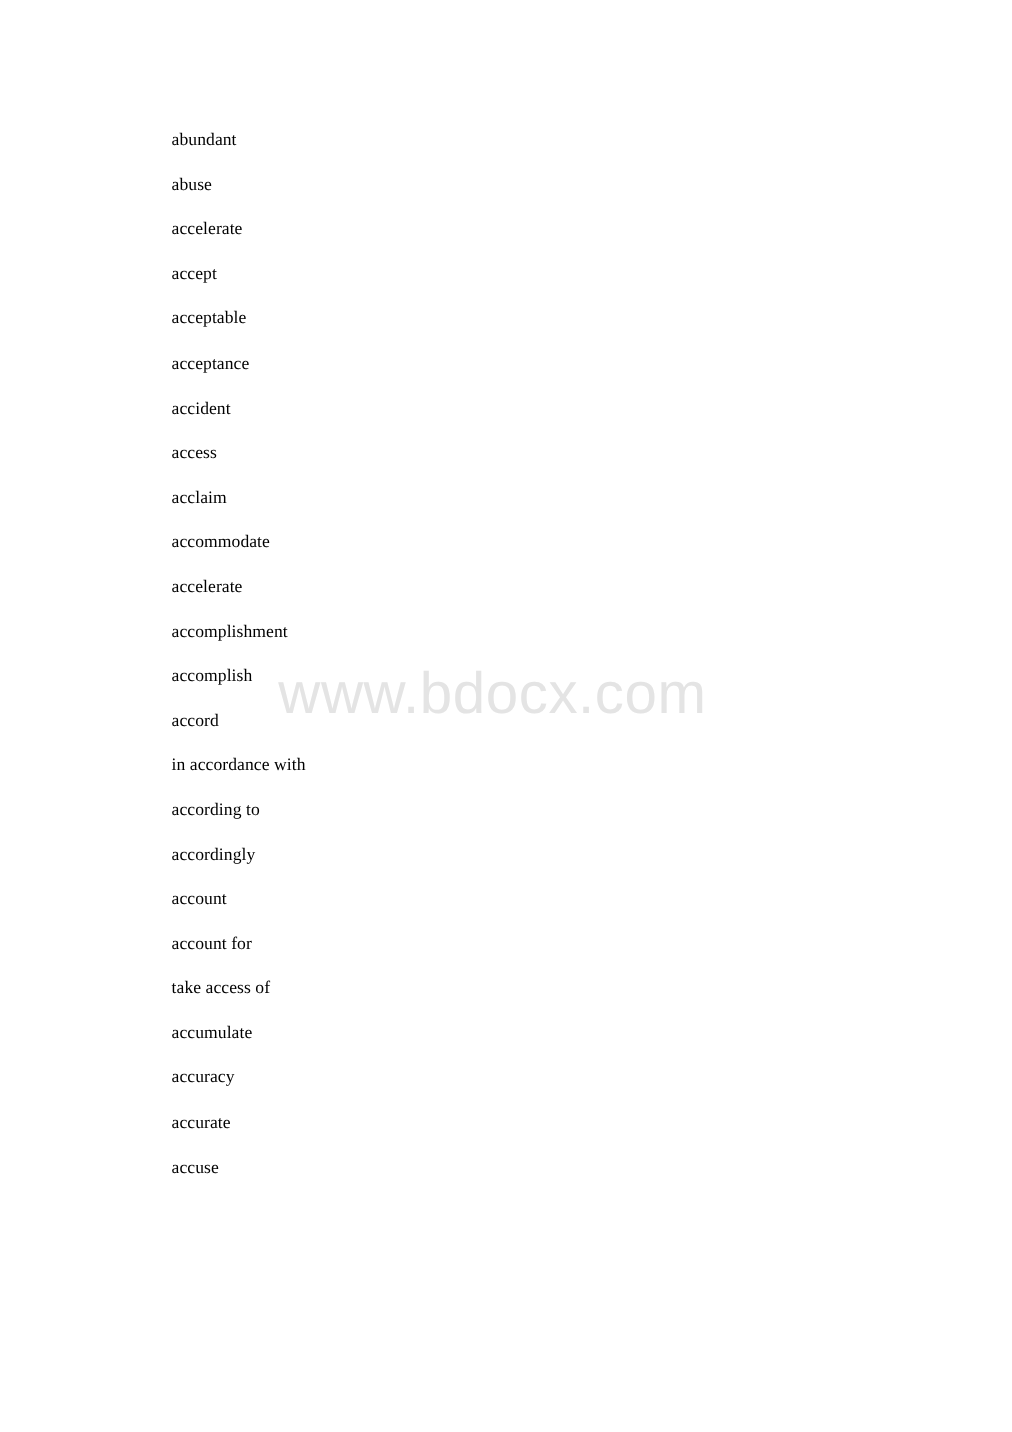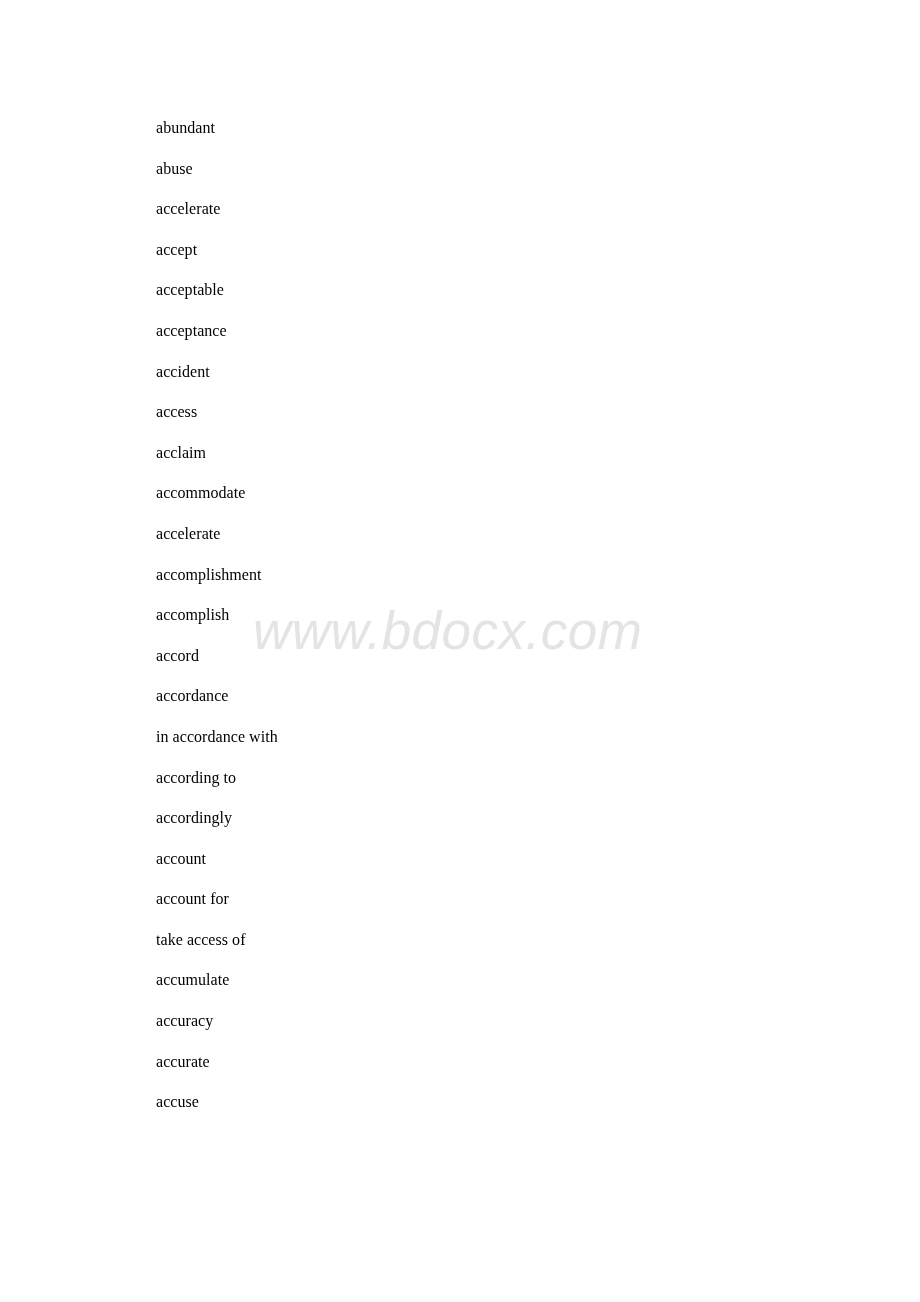--- a/index.html
+++ b/index.html
@@ -22,21 +22,20 @@
     top: 604px;
     font-family: "Liberation Sans", "DejaVu Sans", sans-serif;
     font-size: 53px;
     line-height: 1;
     letter-spacing: 0.5px;
     color: #e4e4e4;
     white-space: nowrap;
     user-select: none;
     pointer-events: none;
     z-index: 1;
-    font-style: italic;
   }
   #word-list {
     position: absolute;
     left: 156px;
     top: 108px;
     width: 640px;
     margin: 0;
     padding: 0;
     list-style: none;
     z-index: 2;
@@ -65,21 +64,20 @@
     <li>acceptable</li>
     <li>acceptance</li>
     <li>accident</li>
     <li>access</li>
     <li>acclaim</li>
     <li>accommodate</li>
     <li>accelerate</li>
     <li>accomplishment</li>
     <li>accomplish</li>
     <li>accord</li>
-    <li>accordance</li>
     <li>in accordance with</li>
     <li>according to</li>
     <li>accordingly</li>
     <li>account</li>
     <li>account for</li>
     <li>take access of</li>
     <li>accumulate</li>
     <li>accuracy</li>
     <li>accurate</li>
     <li>accuse</li>

